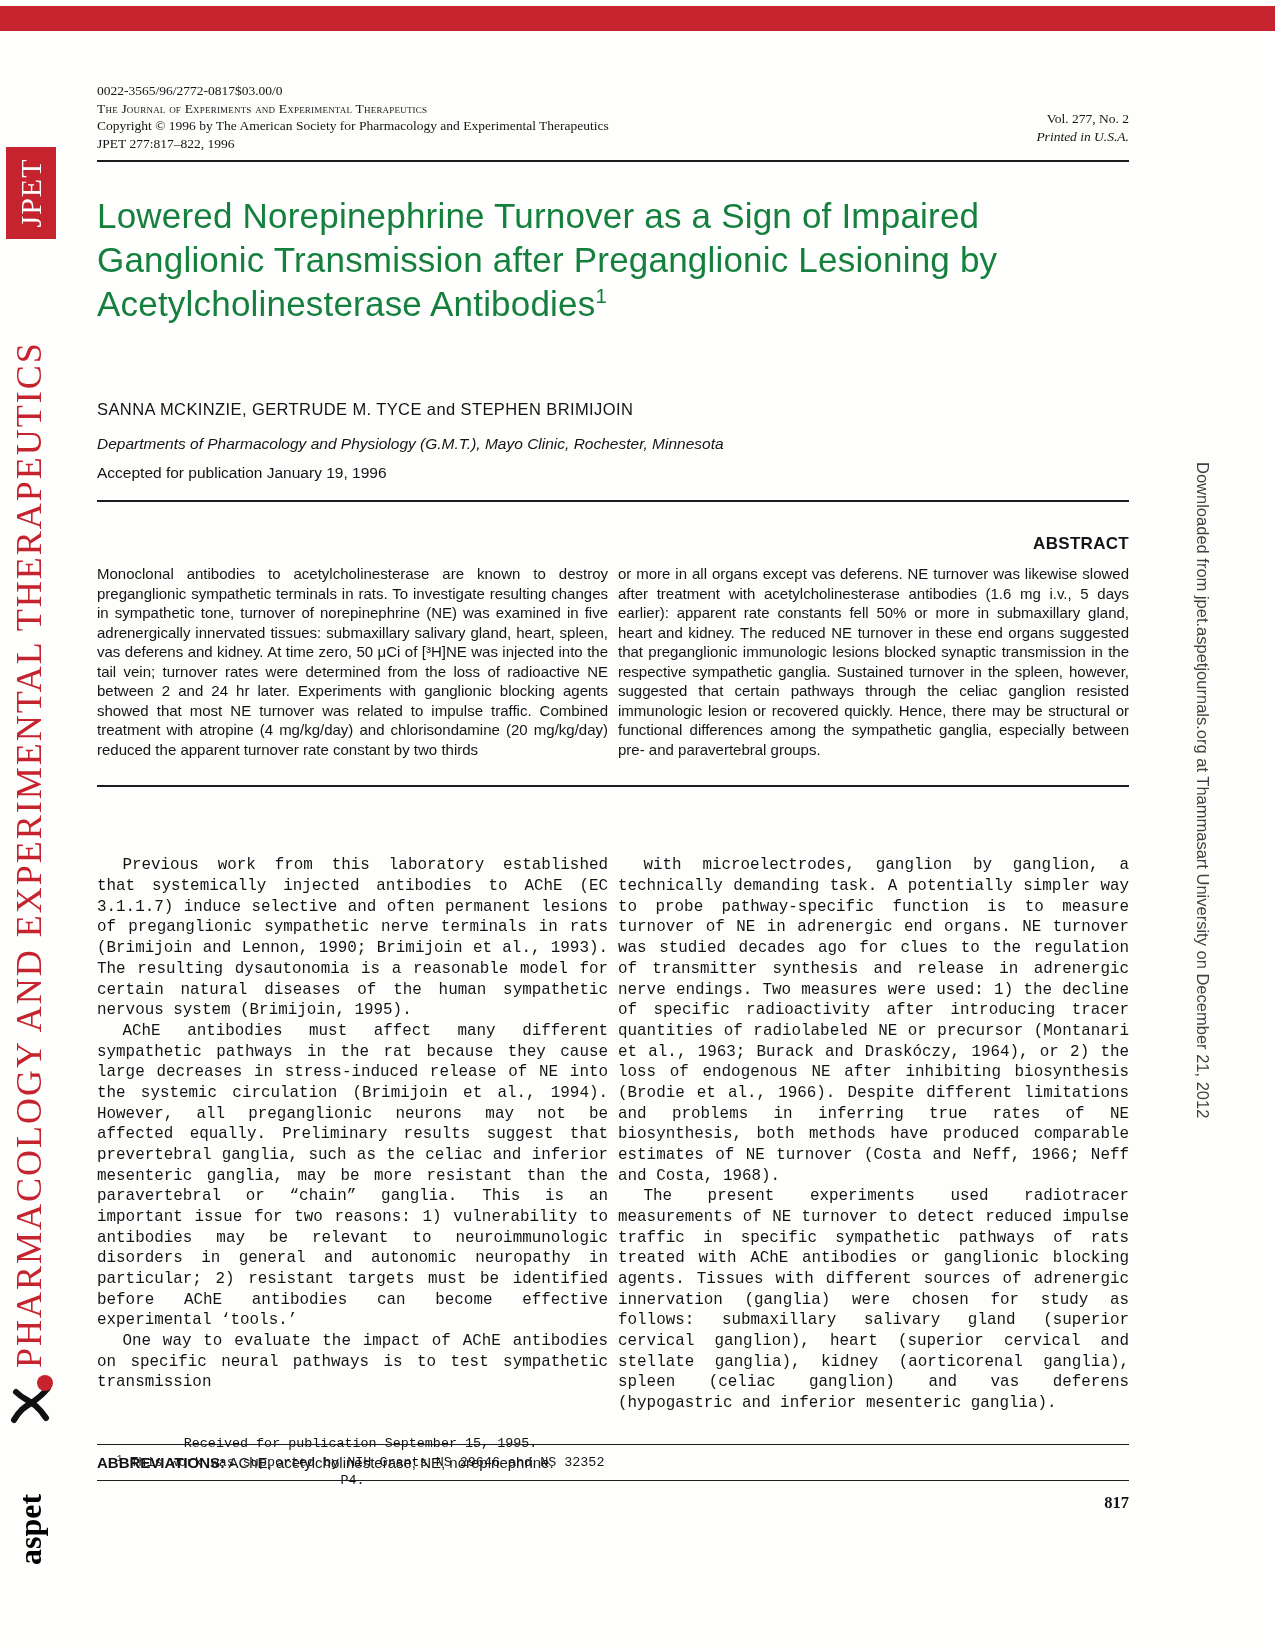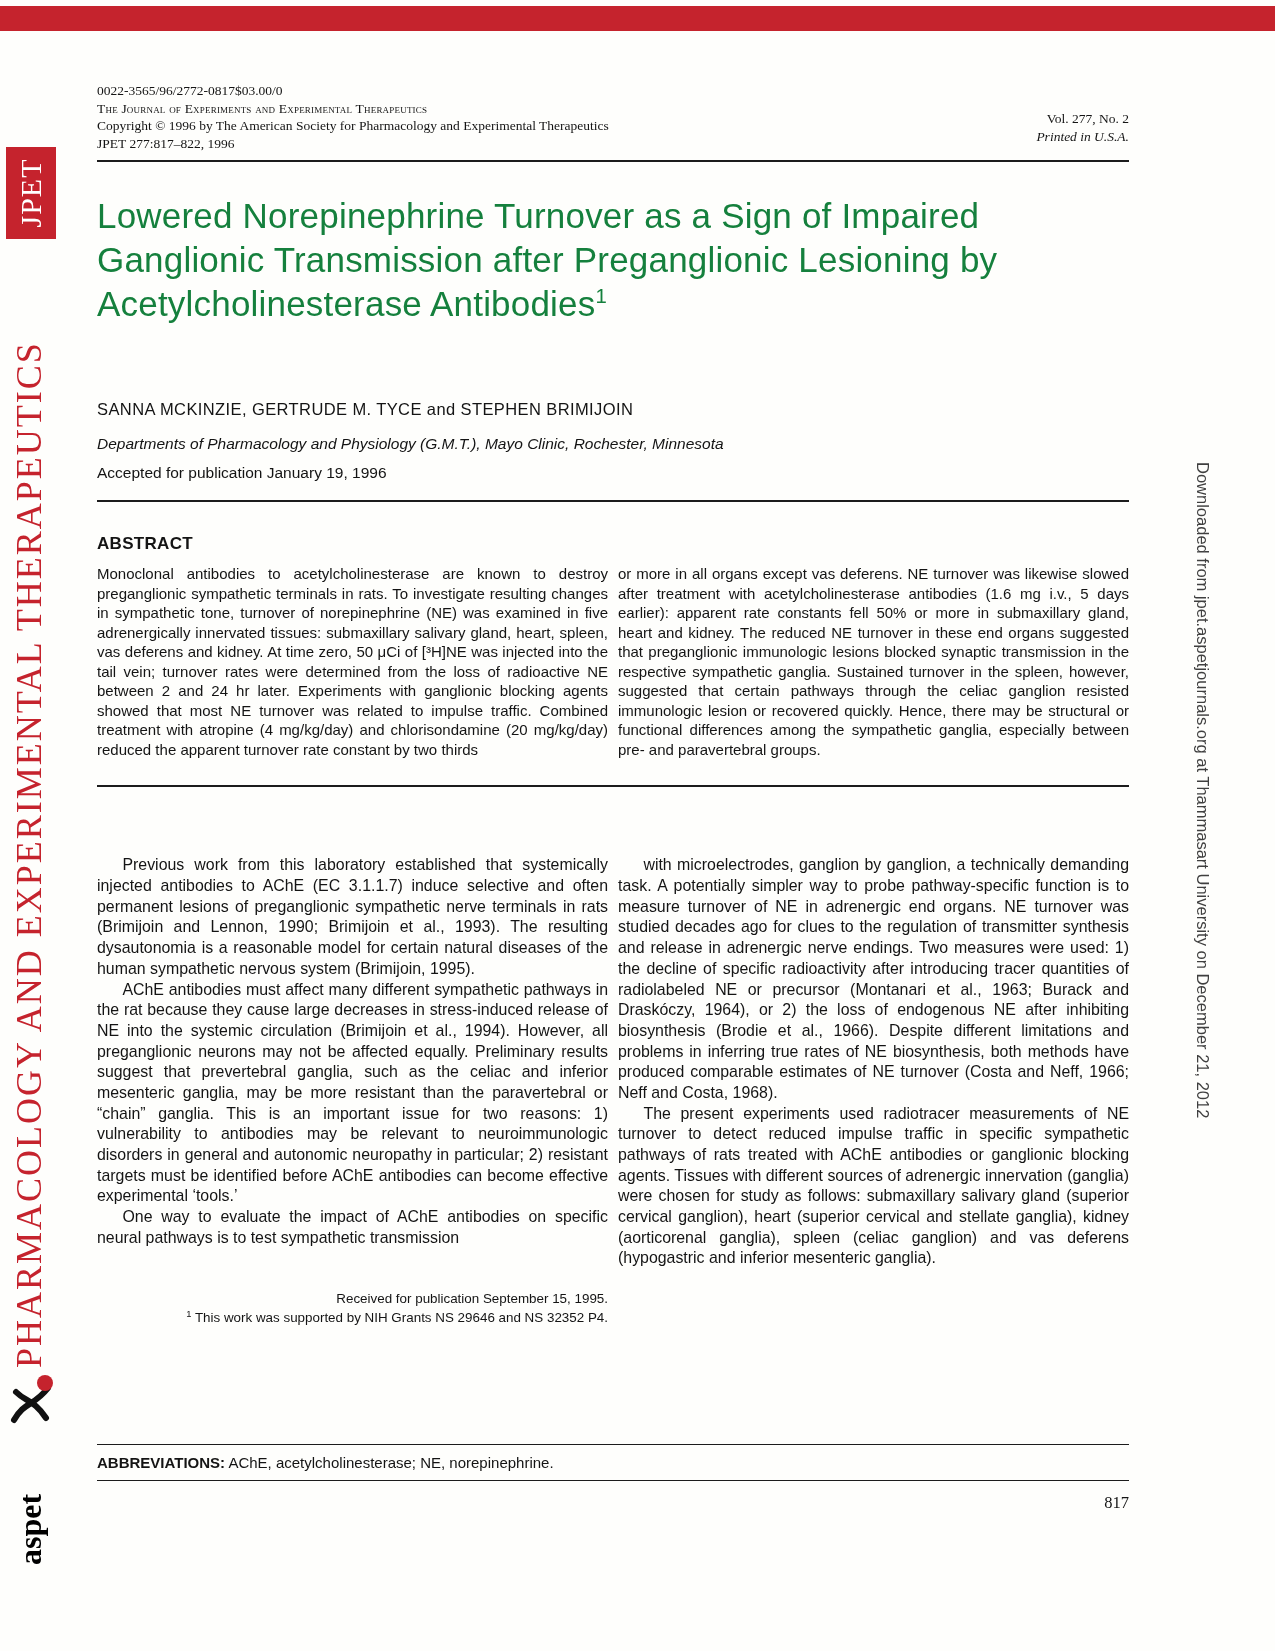--- a/index.html
+++ b/index.html
@@ -62,37 +62,37 @@
     font-weight:400; font-size:35px; line-height:1.26; letter-spacing:0.2px; color:#15803d;
   }
   .title .tl { display:block; }
   .title sup { font-size:58%; vertical-align:super; }
 
   .authors { margin-top:74px; font-family:"Liberation Sans", sans-serif; font-size:16.5px; letter-spacing:0.4px; }
   .affiliation { margin-top:16px; font-family:"Liberation Sans", sans-serif; font-style:italic; font-size:15.5px; }
   .accepted { margin-top:11px; font-family:"Liberation Sans", sans-serif; font-size:15.5px; }
 
   .abstract { margin-top:32px; font-family:"Liberation Sans", sans-serif; }
-  .abstract h2 { font-size:17px; font-weight:700; margin-bottom:10px; letter-spacing:0.3px; }
+  .abstract h2 { font-size:17px; font-weight:700; margin-bottom:10px; letter-spacing:0.3px;text-align:right; }
   .two-col { display:flex; gap:10px; }
   .col { flex:1; min-width:0; }
   .abstract p { font-size:15px; line-height:1.3; text-align:justify; }
 
-  .body-section { margin-top:68px; font-family:Liberation Sans, sans-serif; font-size:15.9px; line-height:1.3; }
+  .body-section { margin-top:68px; font-family:Liberation Mono, monospace; font-size:15.9px; line-height:1.3; }
   .body-section p { text-align:justify; text-indent:1.6em; }
 
   .footnotes { margin-top:42px; font-size:13.4px; line-height:1.32; }
-  .footnotes p { text-indent:1.2em; text-align:right; }
+  .footnotes p { text-indent:1.2em; text-align:center; }
   .footnotes sup { font-size:70%; }
 
   .bottom-block { position:absolute; left:97px; top:1444px; width:1032px; }
   .thin-rule { border:none; border-top:1.5px solid #1c1c1c; }
   .abbreviations { font-family:"Liberation Sans", sans-serif; font-size:15px; padding:9px 0 9px 0; }
   .abbreviations .lbl { font-weight:700; }
-  .page-number { margin-top:12px; text-align:right; font-weight:400; font-size:16.5px; font-family:"Liberation Serif", serif; }
+  .page-number { margin-top:12px; text-align:right; font-weight:700; font-size:16.5px; font-family:"Liberation Serif", serif; }
 </style>
 </head>
 <body>
 
 <div class="page">
 
   <div class="top-red-bar"></div>
 
   <div class="jpet-box">
     <span class="jpet-text">JPET</span>

